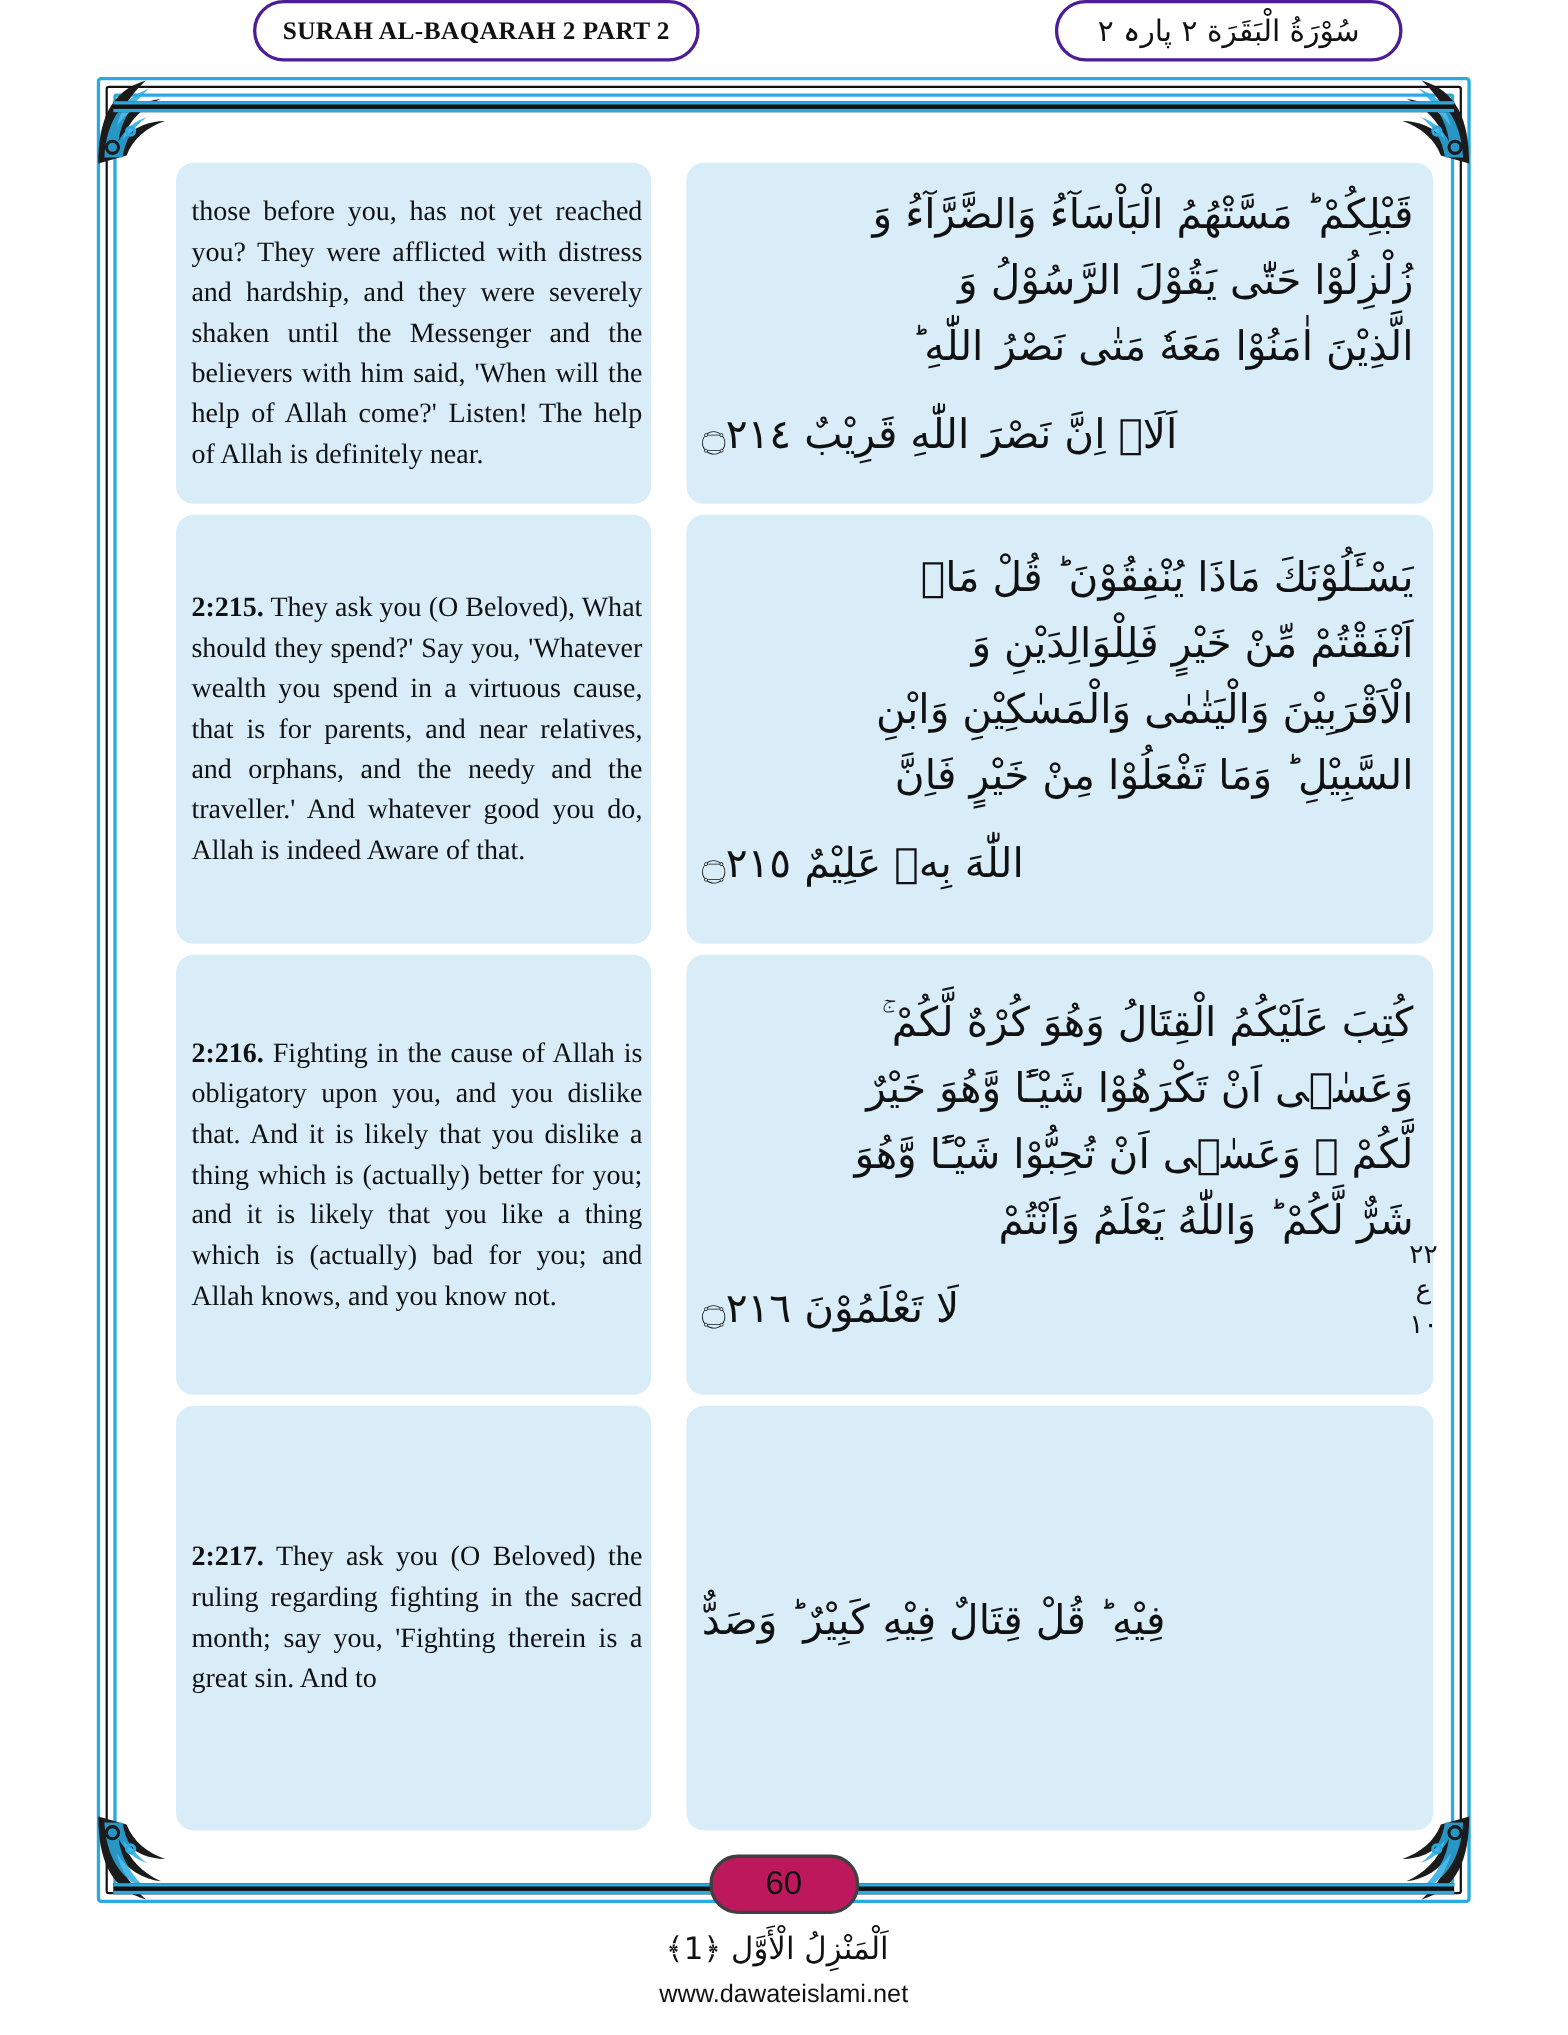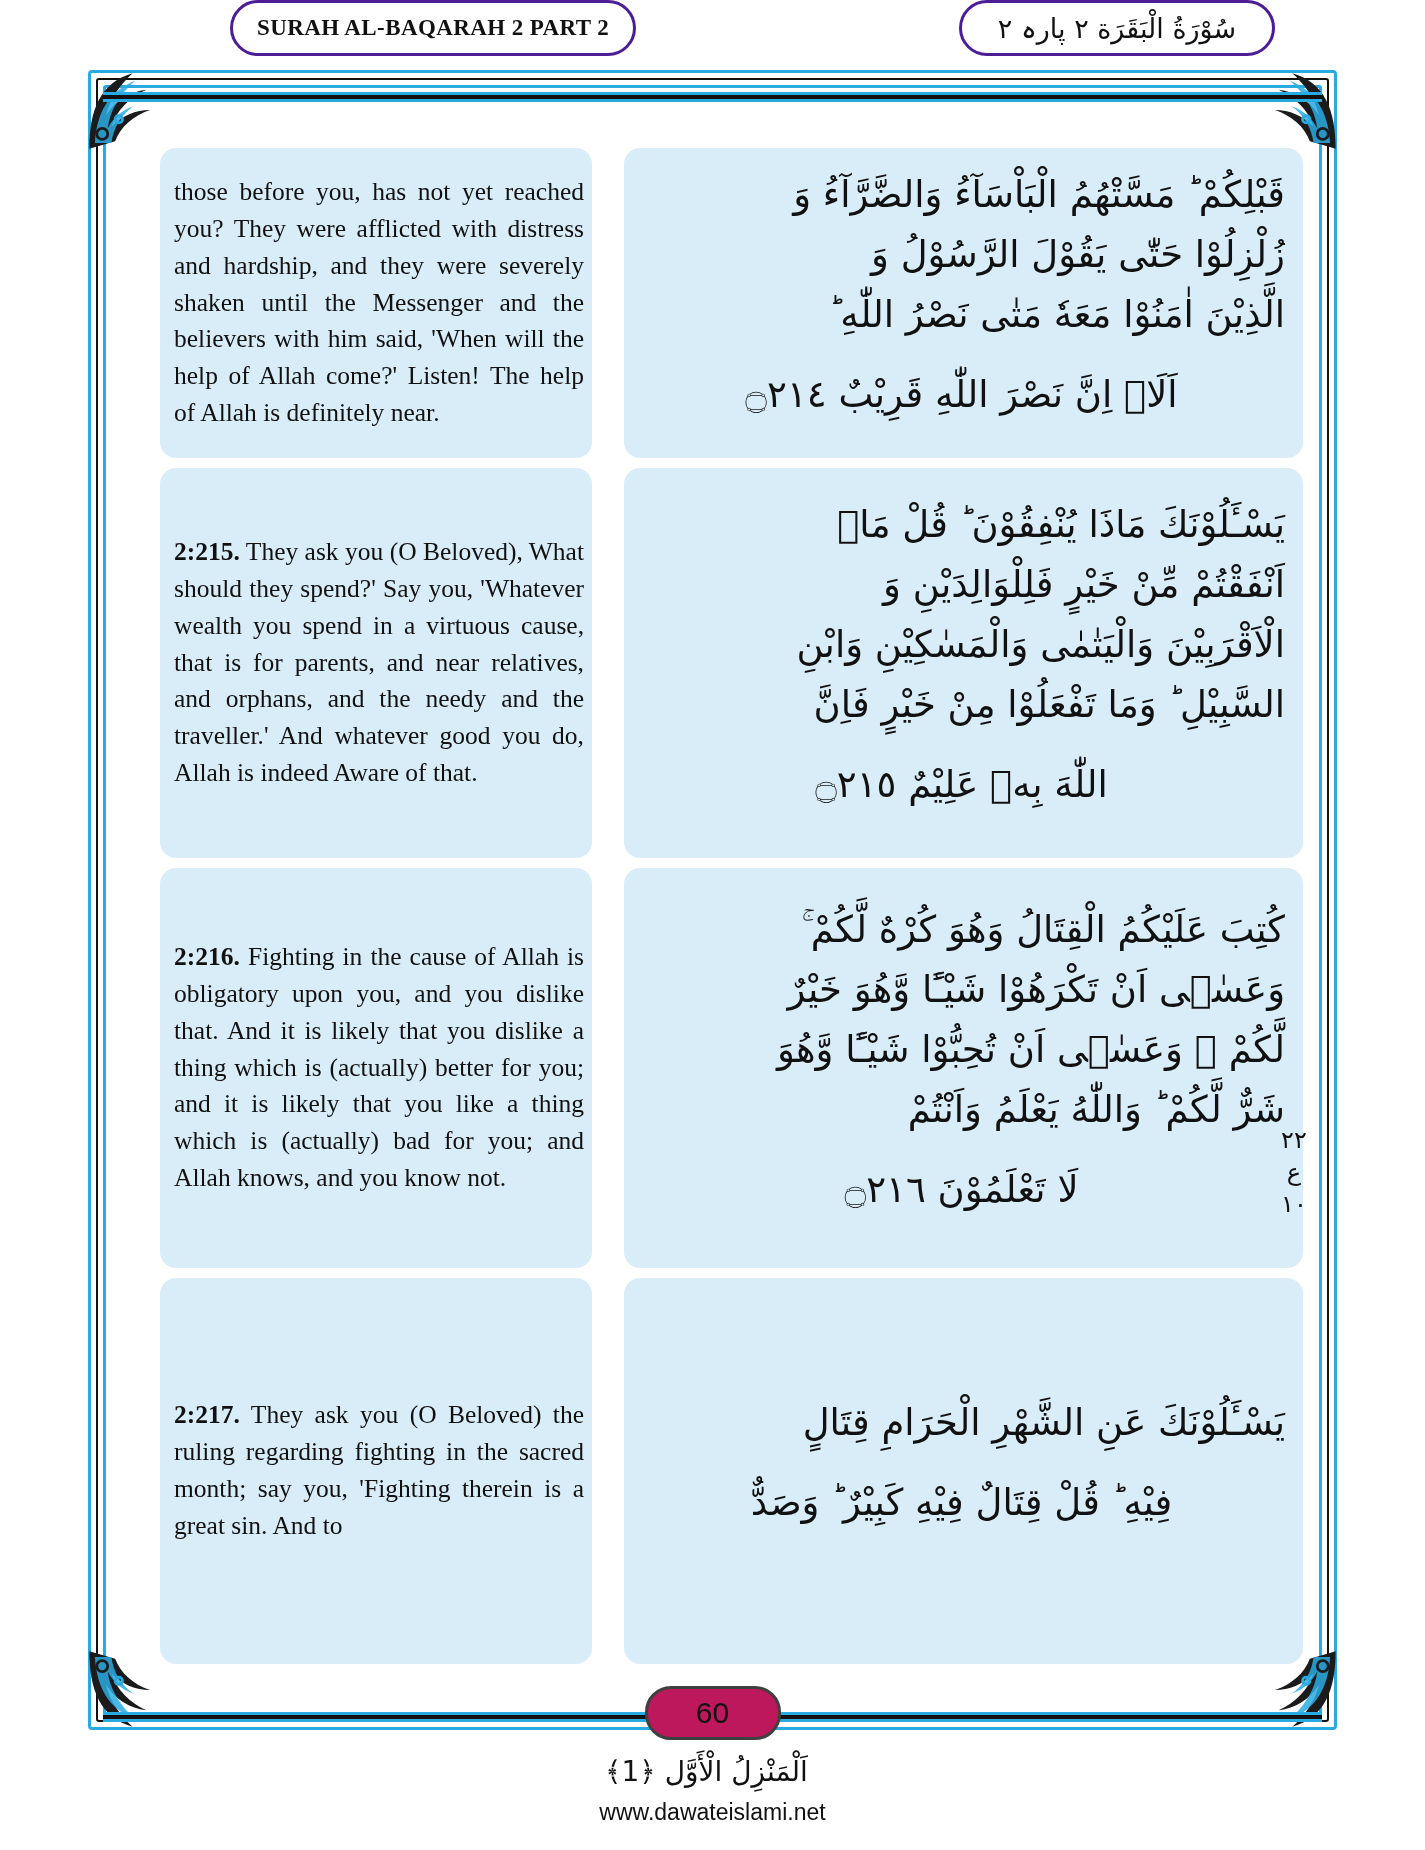--- a/index.html
+++ b/index.html
@@ -167,21 +167,21 @@
     direction: rtl;
     text-align: justify;
     white-space: nowrap;
     margin: 0;
   }
   .ar-block {
     direction: rtl;
     text-align: right;
   }
   .ar-block .ar-line:last-child {
-    text-align: center;
+    text-align: left;
     margin-top: 20px;
   }
 
   
   .margin-marks {
     position: absolute;
     right: 108px;
     top: 1125px;
     width: 46px;
     text-align: center;
@@ -346,21 +346,20 @@
     </div>
 
     <div style="height:10px;"></div>
 
     <div class="verse-row" style="flex: 1 1 auto;">
       <div class="cell cell-en">
         <p class="en-text"><span class="vnum">2:217.</span><span> They ask you (O Beloved) the ruling regarding fighting in the sacred month; say you, 'Fighting therein is a great sin. And to</span></p>
       </div>
       <div class="cell cell-ar">
         <div class="ar-block">
-          <p class="ar-line">يَسْـَٔلُوْنَكَ عَنِ الشَّهْرِ الْحَرَامِ قِتَالٍ</p>
           <p class="ar-line">فِيْهِ ؕ قُلْ قِتَالٌ فِيْهِ كَبِيْرٌ ؕ وَصَدٌّ</p>
         </div>
       </div>
     </div>
 
   </div>
 
   <div class="margin-marks">
     <div>٢٢</div>
     <div>ع</div>

